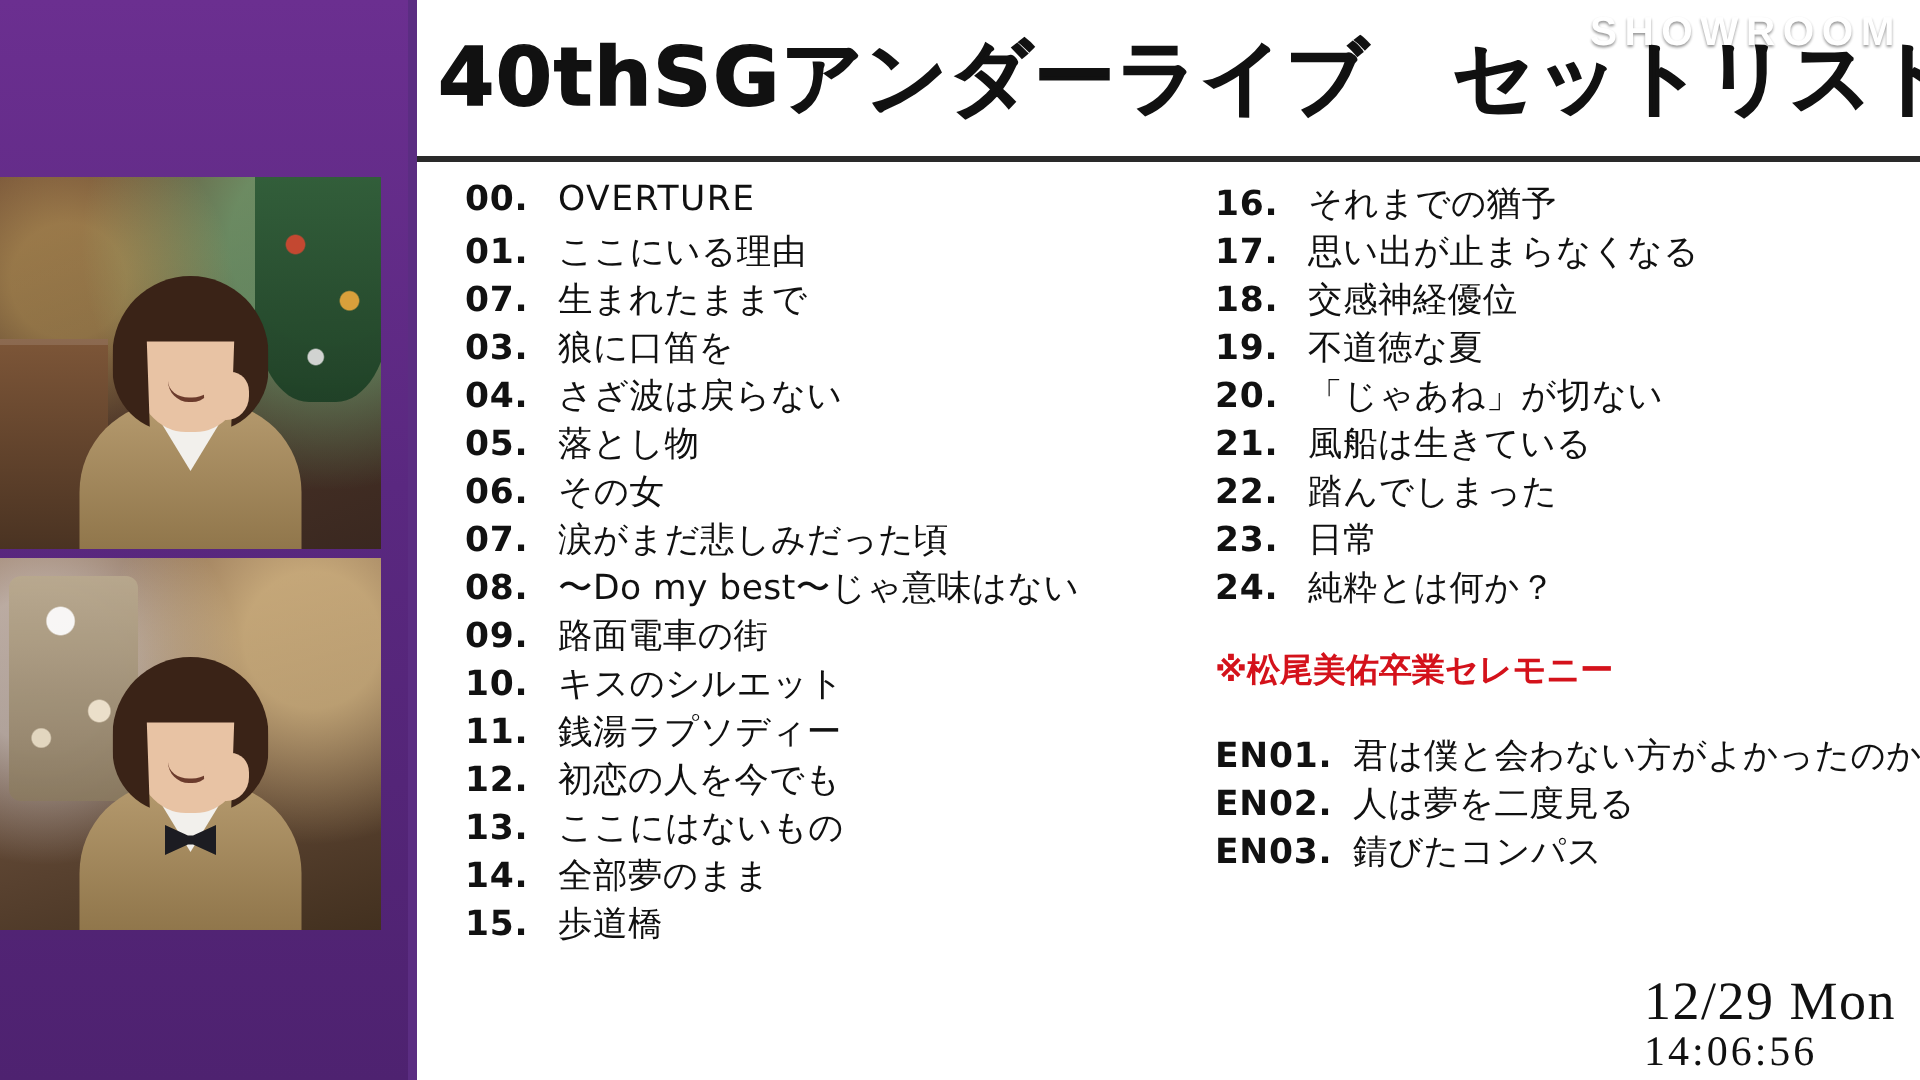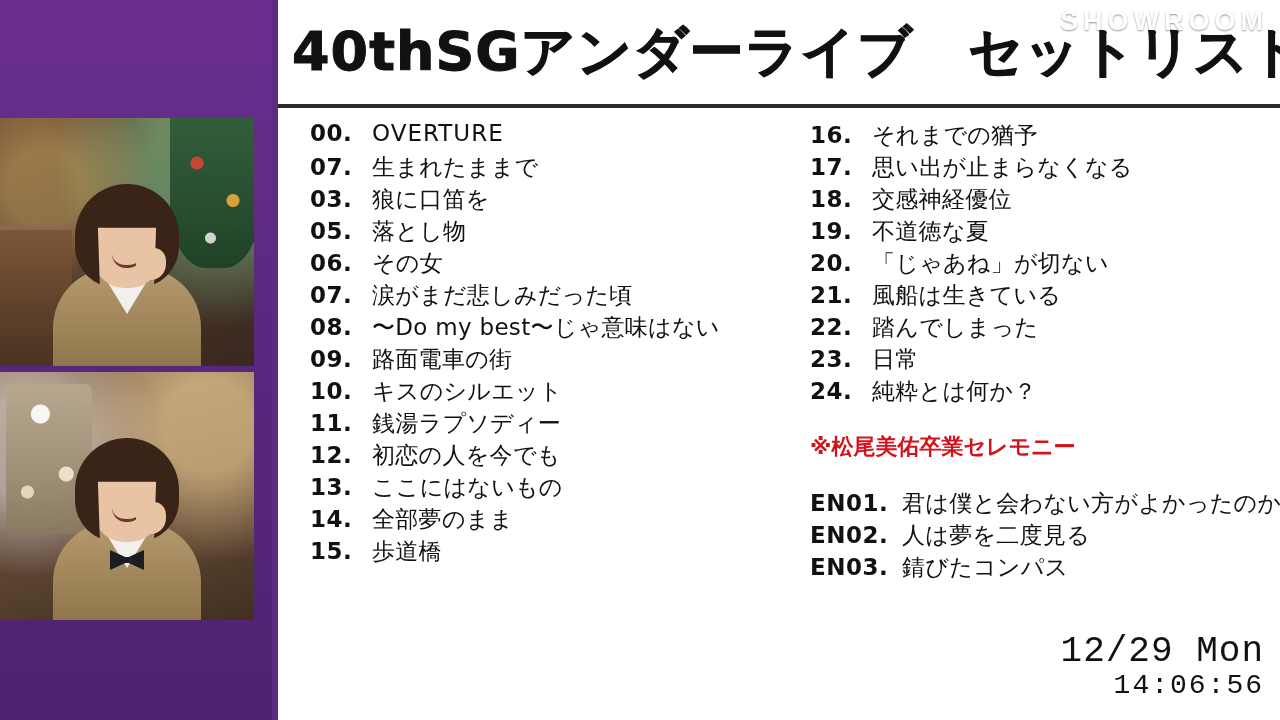--- a/index.html
+++ b/index.html
@@ -183,24 +183,23 @@
     color: #d4121b;
     font-family: "DejaVu Sans", sans-serif;
     white-space: nowrap;
   }
   .encore { margin-top: 26px; }
   .encore .row .num { min-width: 92px; }
 
   
   .clock {
     position: absolute;
-    right: 16px; bottom: 20px;
-    text-align: right;
+    right: 16px; bottom: 4px;
     color: #111;
-    font-family: Liberation Mono, monospace;
+    font-family: Liberation Serif, serif;
     line-height: 1.04;
   }
   .clock .date { font-size: 36px; letter-spacing: 1px; }
   .clock .time { font-size: 28px; letter-spacing: 2px; }
 
   
   .logo {
     position: absolute;
     right: 12px; top: 6px;
     display: flex; align-items: center; gap: 8px;
@@ -262,26 +261,34 @@
     <div class="title-rule"></div>
 
     <div class="cols">
 
       <div class="col left">
         <div class="row latin">
             <span class="num">00.</span>
             <span class="ttl">OVERTURE</span>
           </div>
         <div class="row">
+            <span class="num">01.</span>
+            <span class="ttl">ここにいる理由</span>
+          </div>
+        <div class="row">
             <span class="num">07.</span>
             <span class="ttl">生まれたままで</span>
           </div>
         <div class="row">
             <span class="num">03.</span>
             <span class="ttl">狼に口笛を</span>
+          </div>
+        <div class="row">
+            <span class="num">04.</span>
+            <span class="ttl">さざ波は戻らない</span>
           </div>
         <div class="row">
             <span class="num">05.</span>
             <span class="ttl">落とし物</span>
           </div>
         <div class="row">
             <span class="num">06.</span>
             <span class="ttl">その女</span>
           </div>
         <div class="row">

